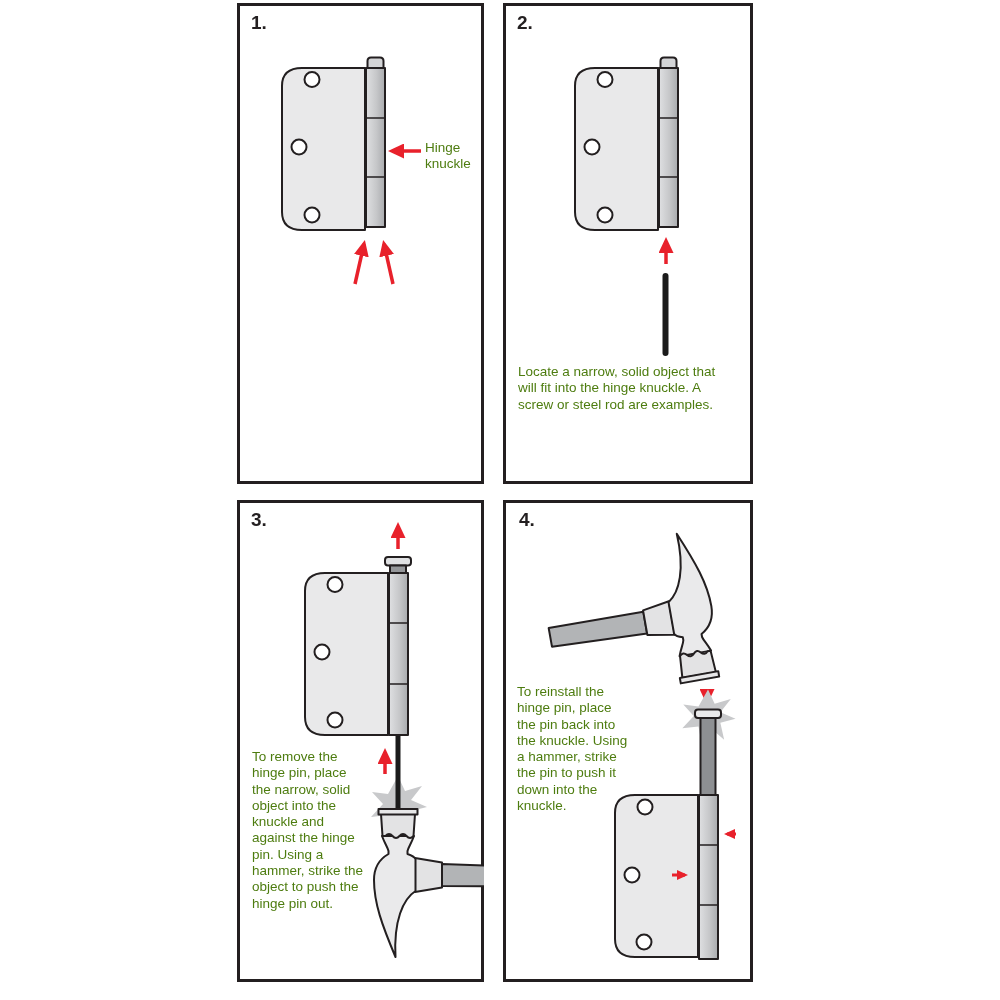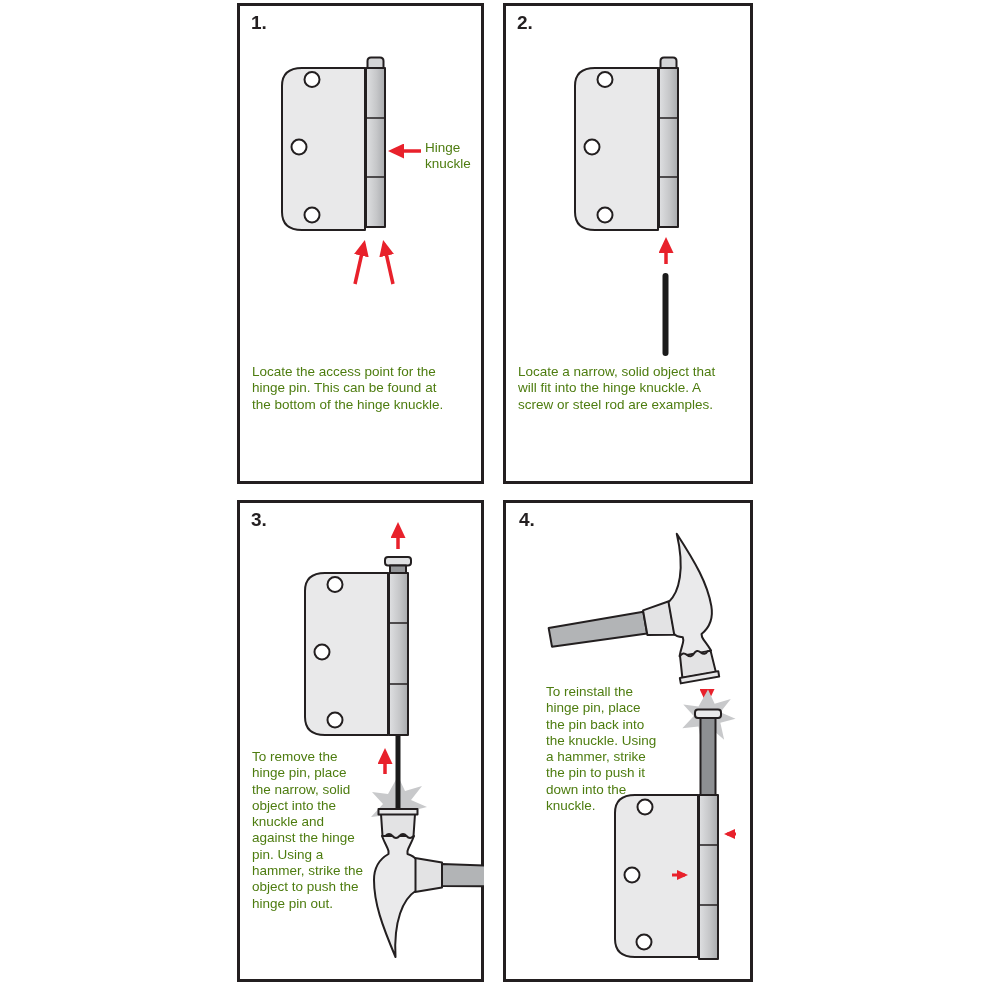--- a/index.html
+++ b/index.html
@@ -49,23 +49,20 @@
         <circle class="s" cx="17" cy="79" r="7.5" fill="#ffffff"></circle>
         <circle class="s" cx="30" cy="147" r="7.5" fill="#ffffff"></circle>
       </g>
       <line class="ar" x1="184" y1="148" x2="155" y2="148" marker-end="url(#m1)"></line>
       <line class="ar" x1="118" y1="281" x2="127" y2="241" marker-end="url(#m1)"></line>
       <line class="ar" x1="156" y1="281" x2="147" y2="241" marker-end="url(#m1)"></line>
     </svg>
     <div class="num">1.</div>
     <div class="ann" style="left:188px; top:137px;">Hinge
 knuckle</div>
-    <div class="cap" style="left:15px; top:361px; width:220px;">Locate the access point for the
-hinge pin. This can be found at
-the bottom of the hinge knuckle.</div>
   </section>
 
   <section class="panel" style="left:503px; top:3px; width:250px; height:481px;">
     <svg viewBox="0 0 250 481" width="250" height="481">
       <defs>
         <linearGradient id="kg2" x1="0" y1="0" x2="1" y2="0">
           <stop offset="0" stop-color="#dfe0e2"></stop>
             <stop offset="0.55" stop-color="#c6c7c9"></stop>
             <stop offset="1" stop-color="#a9abae"></stop>
         </linearGradient>
@@ -172,21 +169,21 @@
         <rect class="s" x="84" y="0" width="19" height="164" fill="url(#kg4)"></rect>
         <path class="d" d="M84 50 H103 M84 110 H103"></path>
         <circle class="s" cx="30" cy="12" r="7.5" fill="#ffffff"></circle>
         <circle class="s" cx="17" cy="80" r="7.5" fill="#ffffff"></circle>
         <circle class="s" cx="29" cy="147" r="7.5" fill="#ffffff"></circle>
       </g>
       <line class="ar2" x1="233" y1="334" x2="224" y2="334" marker-end="url(#ms4)"></line>
       <line class="ar2" x1="169" y1="375" x2="182" y2="375" marker-end="url(#ms4)"></line>
     </svg>
     <div class="num" style="left:16px;">4.</div>
-    <div class="cap" style="left:14px; top:184px; width:126px;margin-left:29px;">To reinstall the
+    <div class="cap" style="left:14px; top:184px; width:126px;">To reinstall the
 hinge pin, place
 the pin back into
 the knuckle. Using
 a hammer, strike
 the pin to push it
 down into the
 knuckle.</div>
   </section>
 
 </div>

